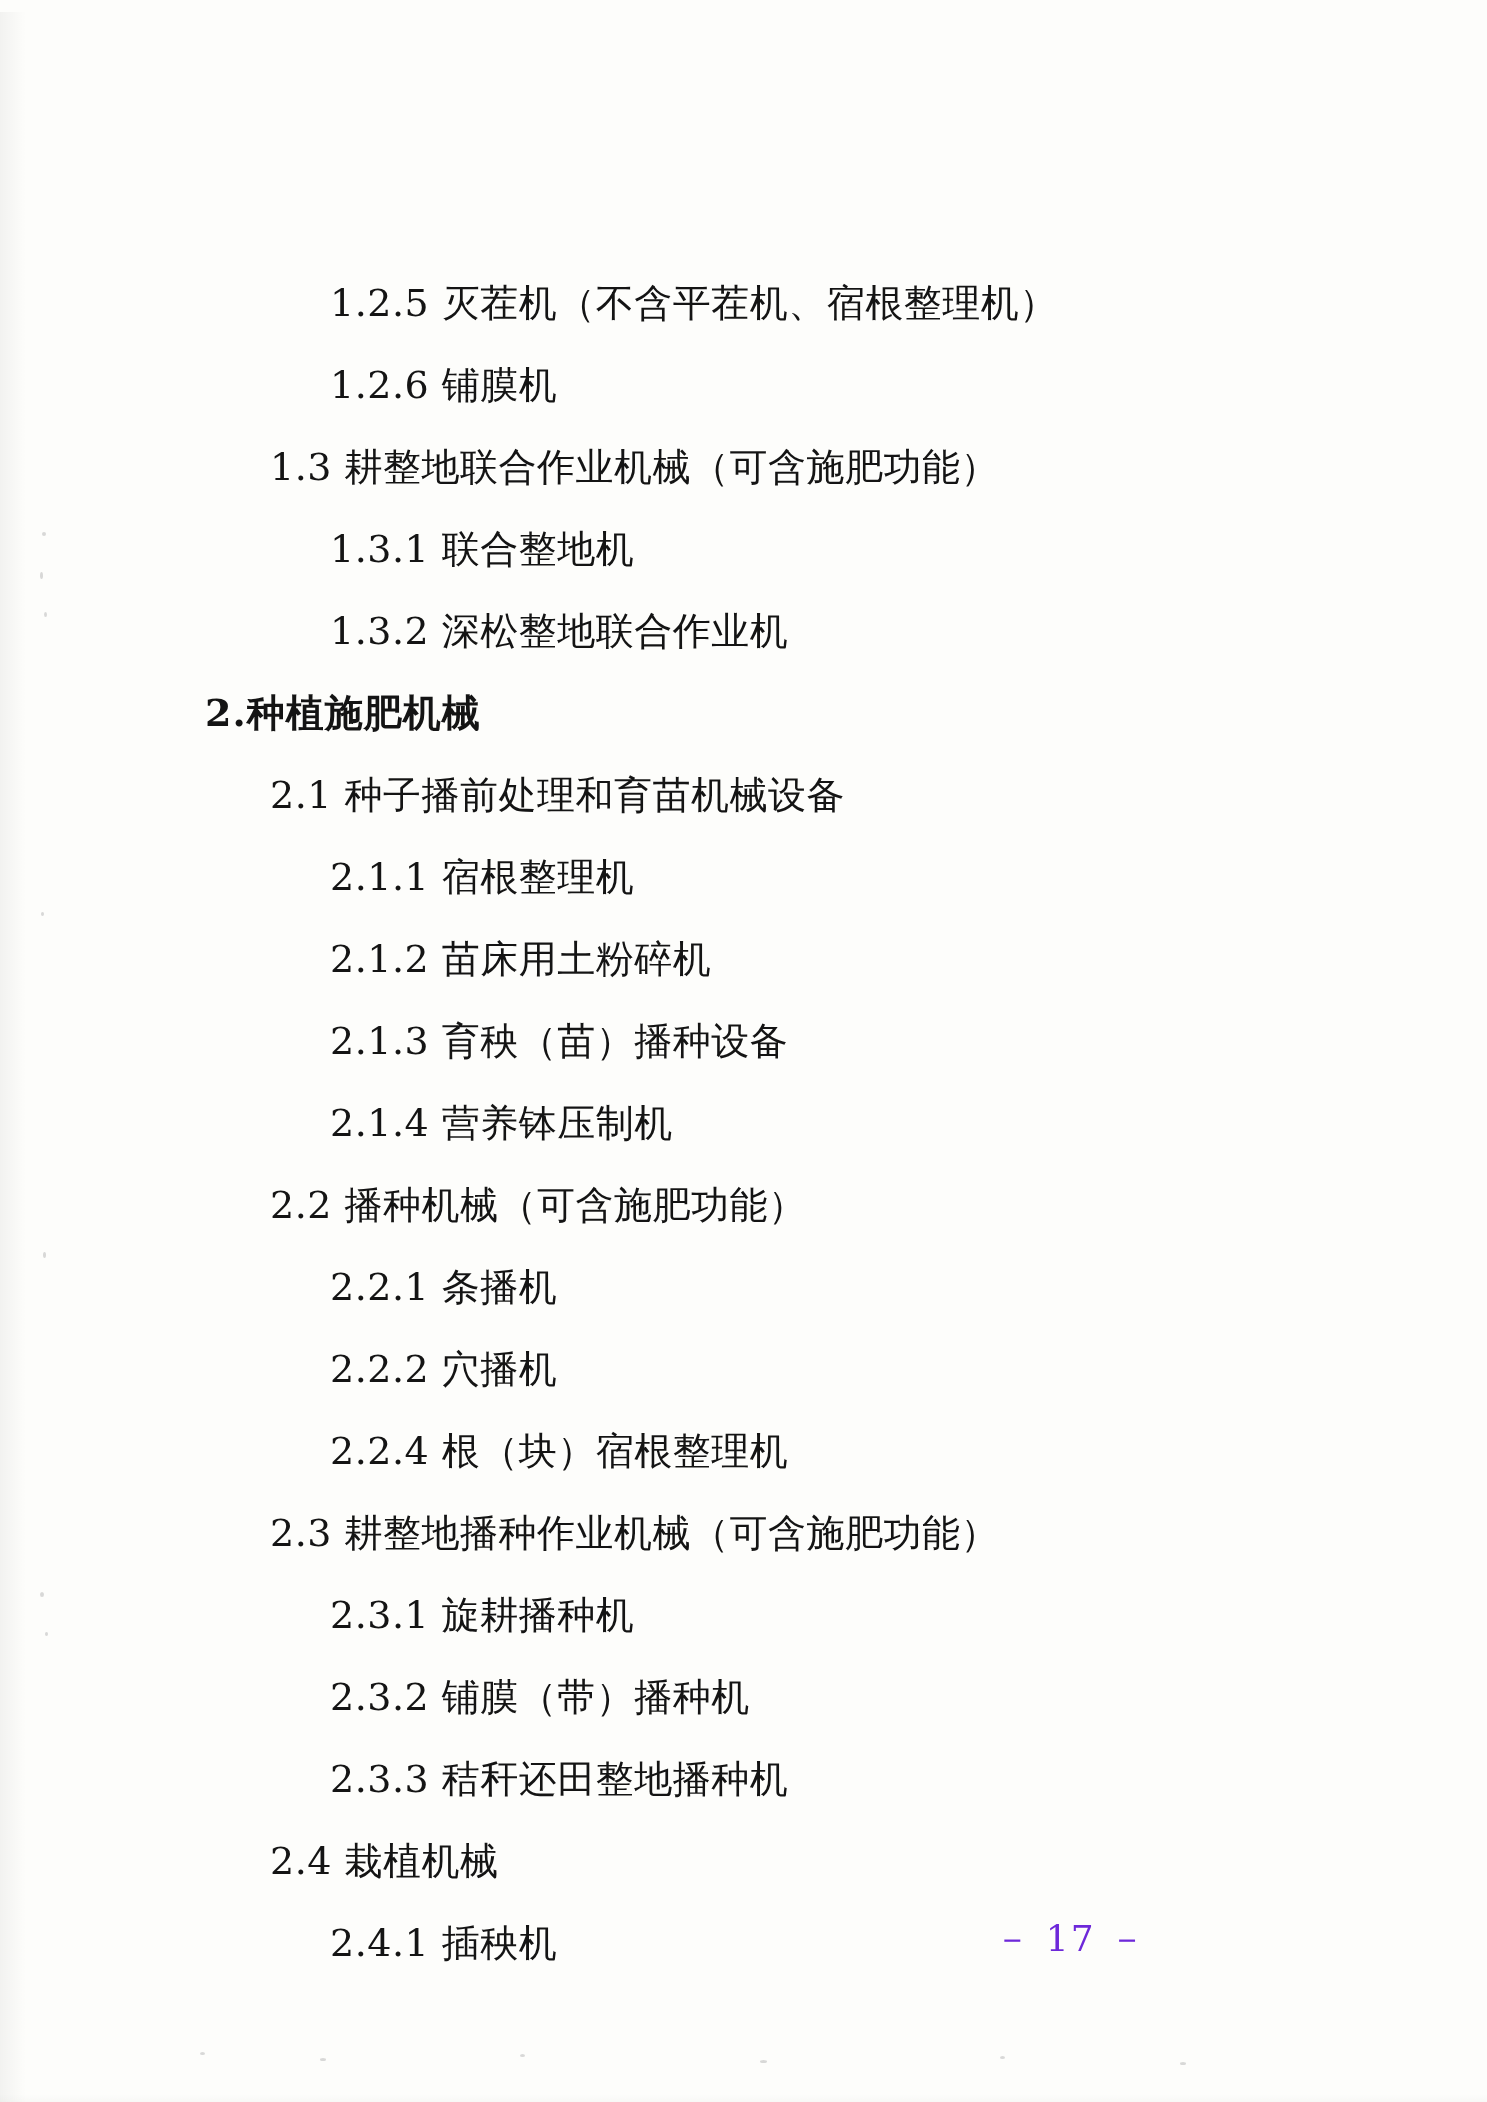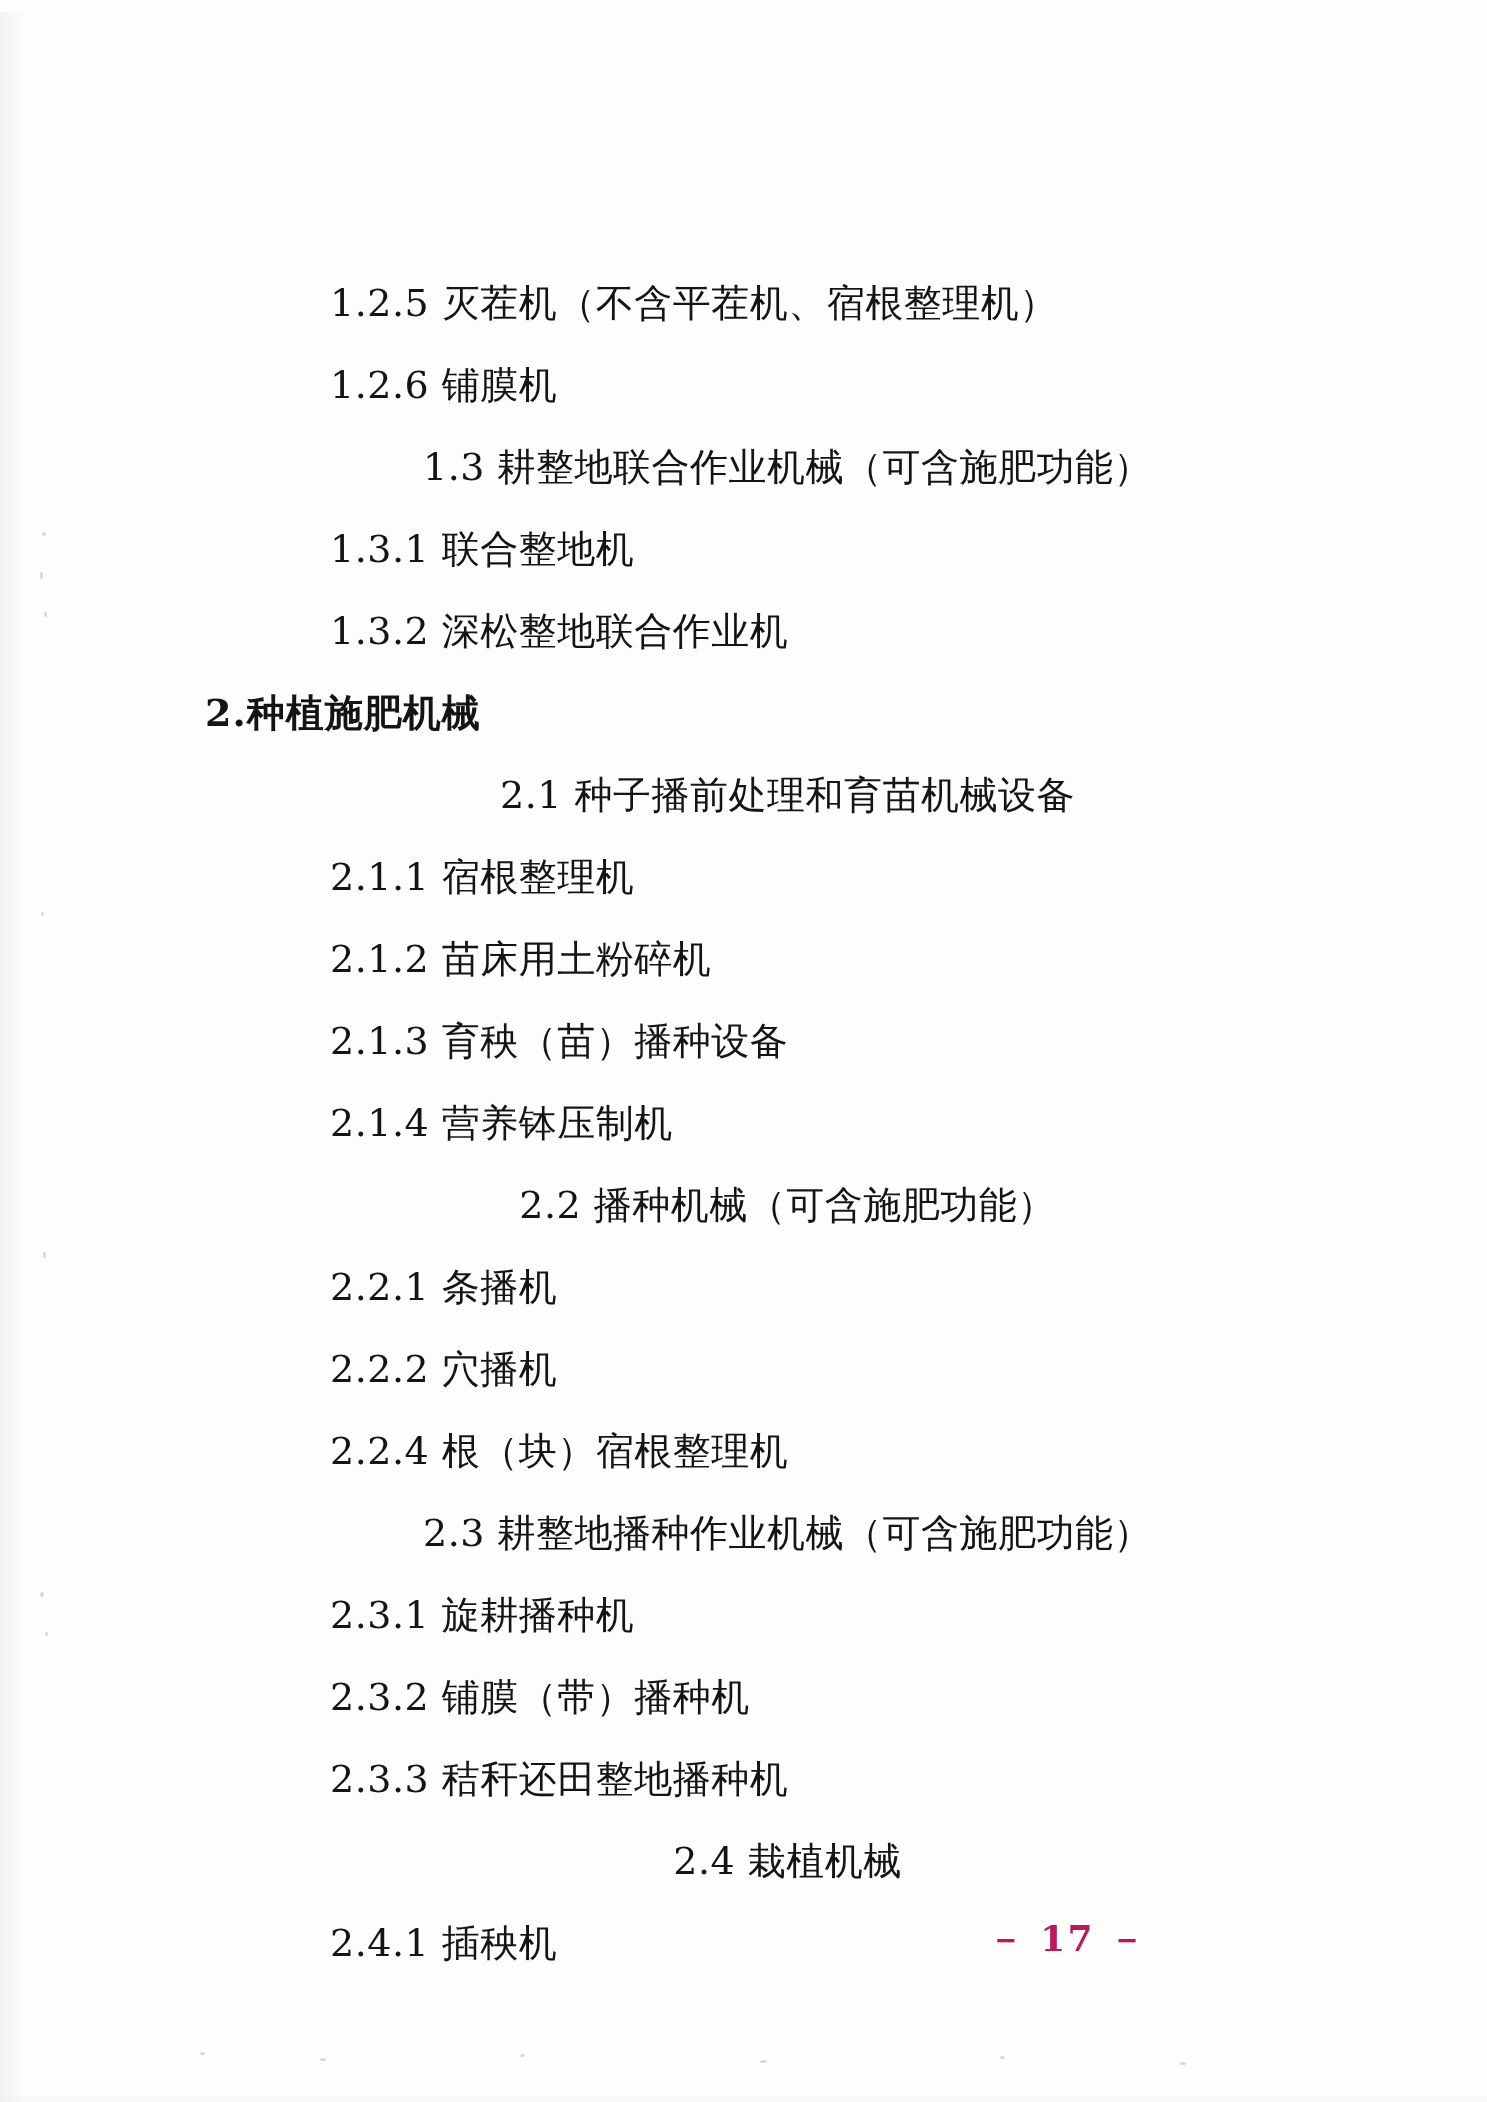--- a/index.html
+++ b/index.html
@@ -35,39 +35,37 @@
   }
   .line {
     font-size: 38px;
     line-height: 82px;
     white-space: pre;
     letter-spacing: 0.5px;
     color: #141414;
   }
   .lvl-1 {
     padding-left: 85px;   
-    text-align: center;
   }
   .lvl-2 {
     padding-left: 145px;  
   }
   .lvl-0 {
     padding-left: 20px;   
     font-weight: bold;
     letter-spacing: 1px;
   }
   .page-number {
     position: absolute;
     right: 160px;
     bottom: 150px;
     font-size: 36px;
     letter-spacing: 2px;
-    color: #be185d;
+    color: #6d28d9;
     white-space: pre;
-    font-weight: bold;
   }
   
   .speck {
     position: absolute;
     background: #b9b9b9;
     border-radius: 50%;
     opacity: 0.55;
   }
   .edge-shadow {
     position: absolute;

